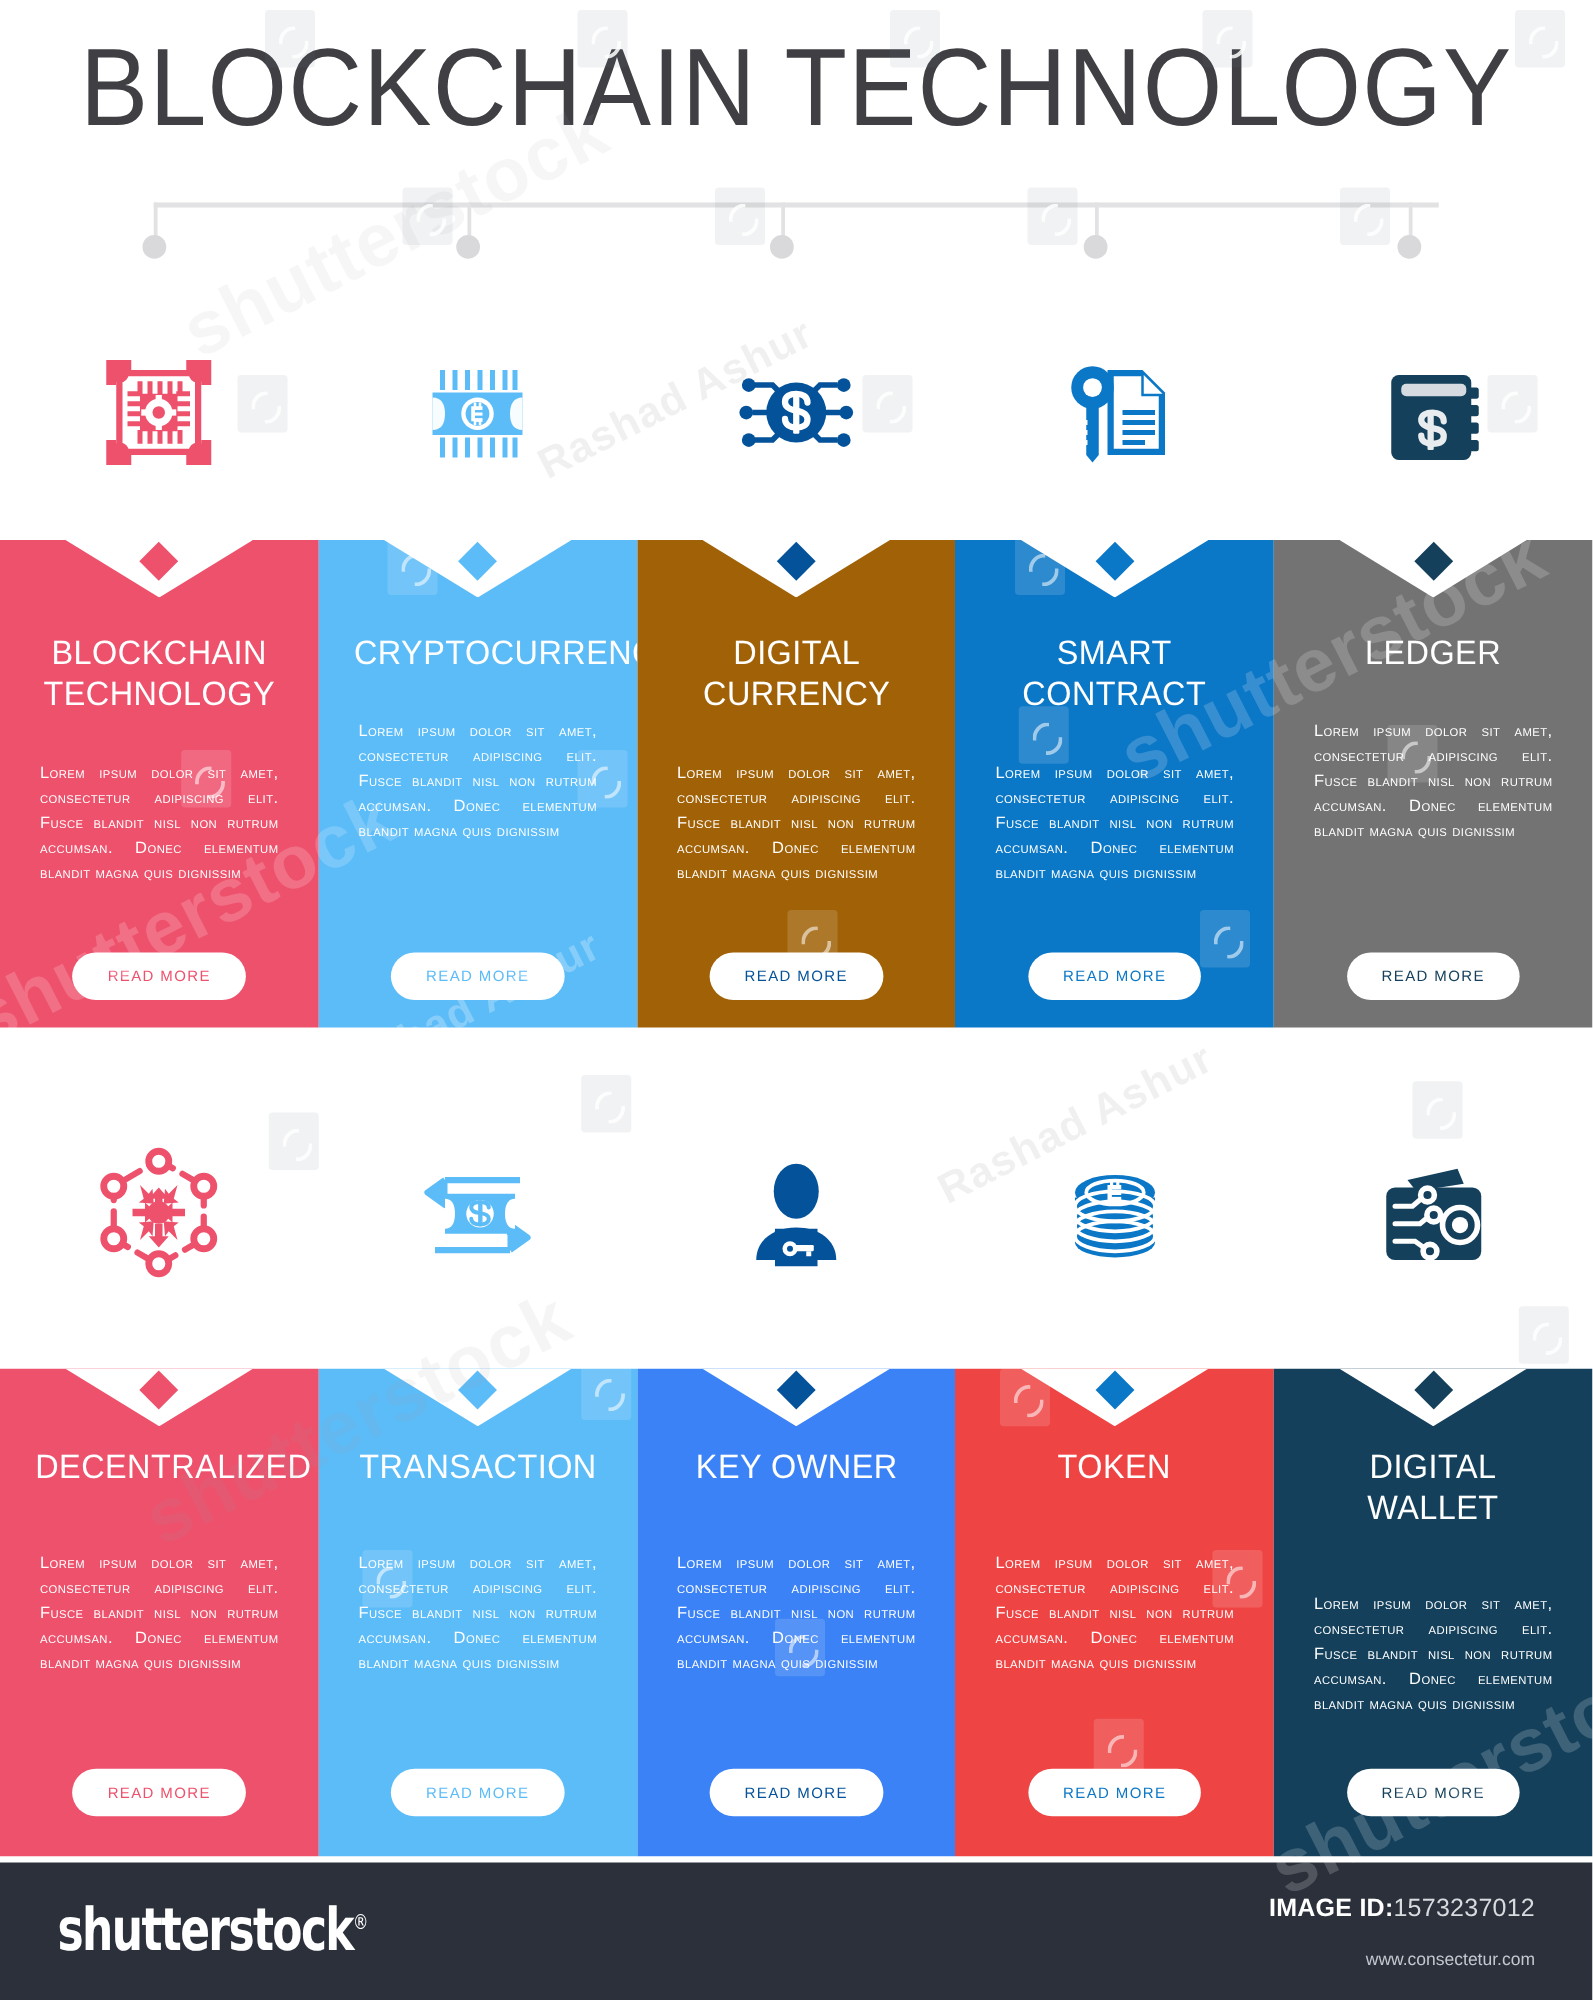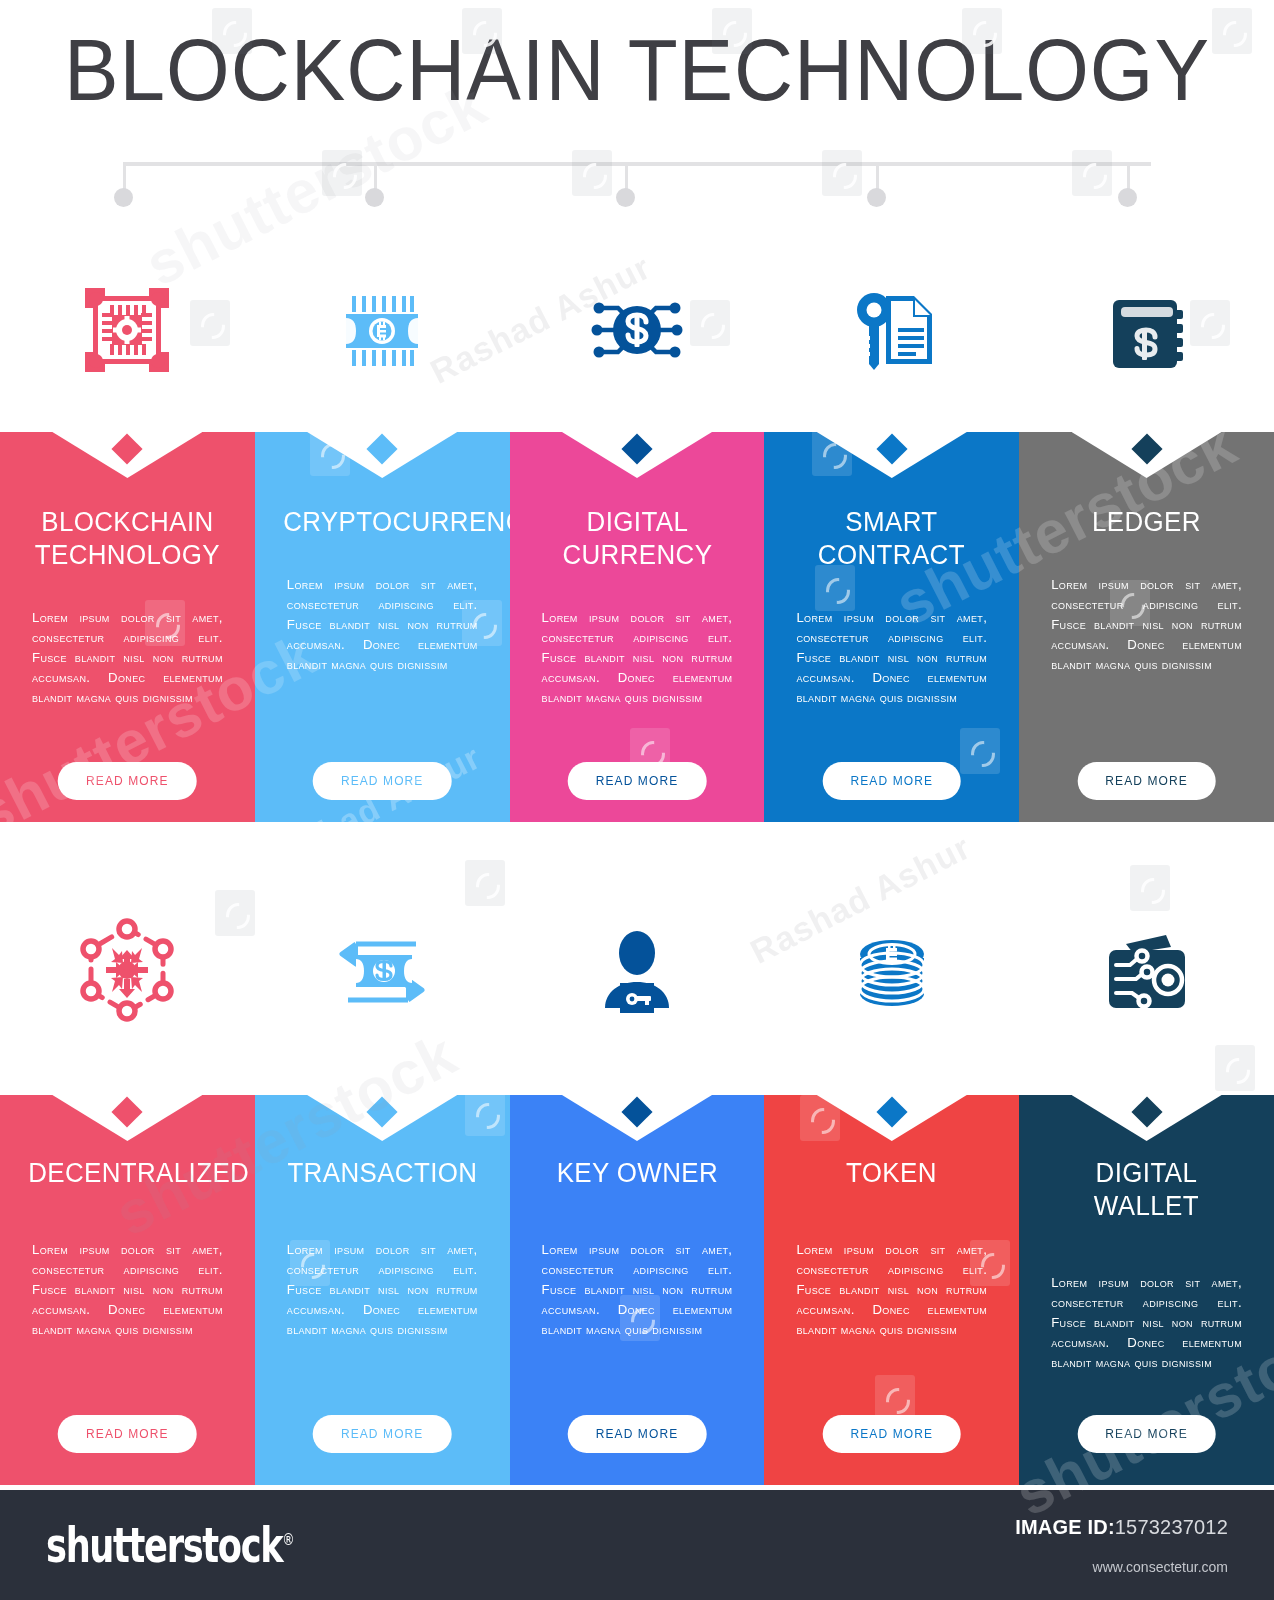--- a/index.html
+++ b/index.html
@@ -351,21 +351,21 @@
     </div>
 
     <div class="card" style="background:#5cbcf8">
       <div class="notch"></div>
       <div class="notch-diamond" style="background:#5cbcf8"></div>
       <div class="card-title">CRYPTOCURRENCY</div>
       <div class="card-body">Lorem ipsum dolor sit amet, consectetur adipiscing elit. Fusce blandit nisl non rutrum accumsan. Donec elementum blandit magna quis dignissim</div>
       <button class="read-more" style="color:#5cbcf8">READ MORE</button>
     </div>
 
-    <div class="card" style="background:#ec4899">
+    <div class="card" style="background:#a16207">
       <div class="notch"></div>
       <div class="notch-diamond" style="background:#04529a"></div>
       <div class="card-title">DIGITAL CURRENCY</div>
       <div class="card-body">Lorem ipsum dolor sit amet, consectetur adipiscing elit. Fusce blandit nisl non rutrum accumsan. Donec elementum blandit magna quis dignissim</div>
       <button class="read-more" style="color:#04529a">READ MORE</button>
     </div>
 
     <div class="card" style="background:#0b77c7">
       <div class="notch"></div>
       <div class="notch-diamond" style="background:#0b77c7"></div>

